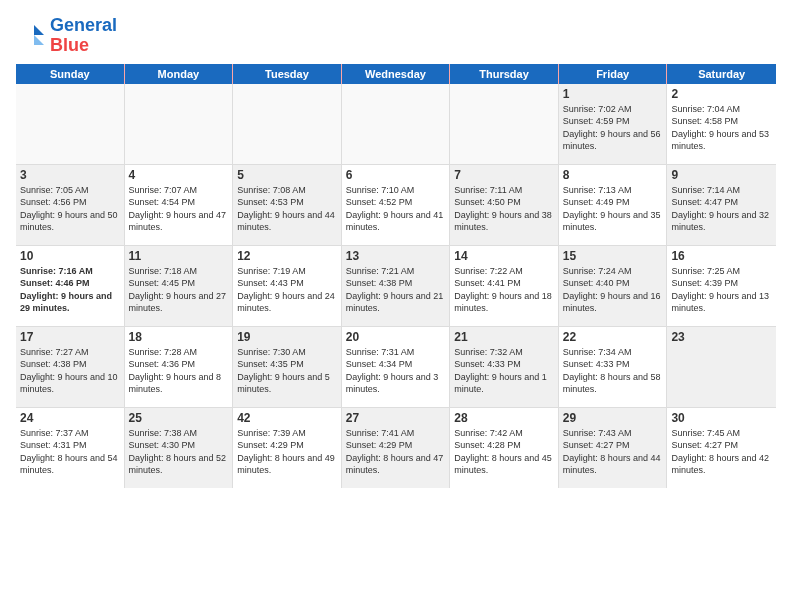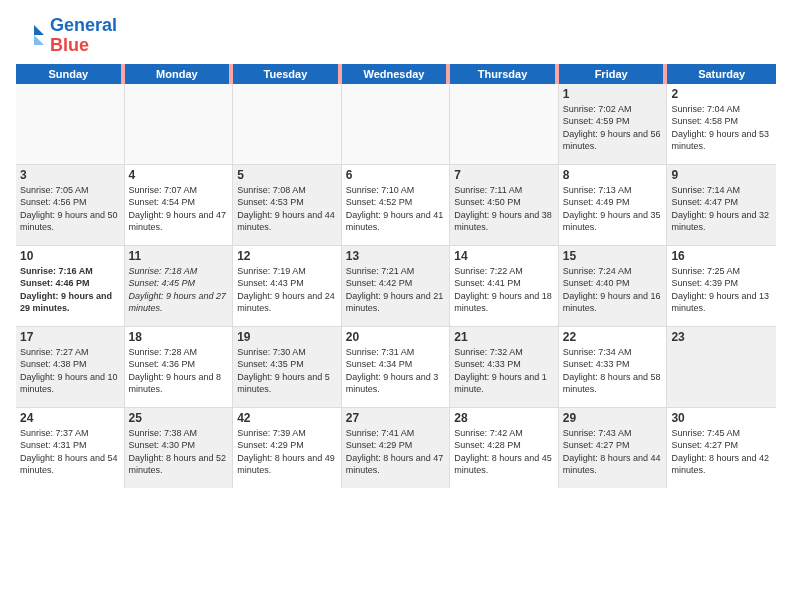--- a/index.html
+++ b/index.html
@@ -60,21 +60,21 @@
       display: grid;
       grid-template-columns: repeat(7, 1fr);
       background: #1a6abf;
     }
     .cal-header-cell {
       color: #fff;
       font-size: 11px;
       font-weight: bold;
       padding: 4px 4px;
       text-align: center;
-      border-right: 4px solid #fca5a5;
+      border-right: 1px solid #fca5a5;
     }
     .cal-header-cell:last-child { border-right: none; }
     .cal-body {
       flex: 1;
       display: flex;
       flex-direction: column;
     }
     .cal-row {
       display: grid;
       grid-template-columns: repeat(7, 1fr);
@@ -204,34 +204,34 @@
         </div>
         <div class="cal-row">
           <div class="cal-cell">
             <span class="day-num">10</span>
             <div class="day-info" style="white-space: pre-line; font-weight: bold;">Sunrise: 7:16 AM
 Sunset: 4:46 PM
 Daylight: 9 hours and 29 minutes.</div>
           </div>
           <div class="cal-cell shaded">
             <span class="day-num">11</span>
-            <div class="day-info" style="white-space: pre-line; font-style: italic;">Sunrise: 7:18 AM
+            <div class="day-info" style="white-space: pre-line;">Sunrise: 7:18 AM
 Sunset: 4:45 PM
 Daylight: 9 hours and 27 minutes.</div>
           </div>
           <div class="cal-cell">
             <span class="day-num">12</span>
             <div class="day-info" style="white-space: pre-line;">Sunrise: 7:19 AM
 Sunset: 4:43 PM
 Daylight: 9 hours and 24 minutes.</div>
           </div>
           <div class="cal-cell shaded">
             <span class="day-num">13</span>
             <div class="day-info" style="white-space: pre-line;">Sunrise: 7:21 AM
-Sunset: 4:42 PM
+Sunset: 4:38 PM
 Daylight: 9 hours and 21 minutes.</div>
           </div>
           <div class="cal-cell">
             <span class="day-num">14</span>
             <div class="day-info" style="white-space: pre-line;">Sunrise: 7:22 AM
 Sunset: 4:41 PM
 Daylight: 9 hours and 18 minutes.</div>
           </div>
           <div class="cal-cell shaded">
             <span class="day-num">15</span>

